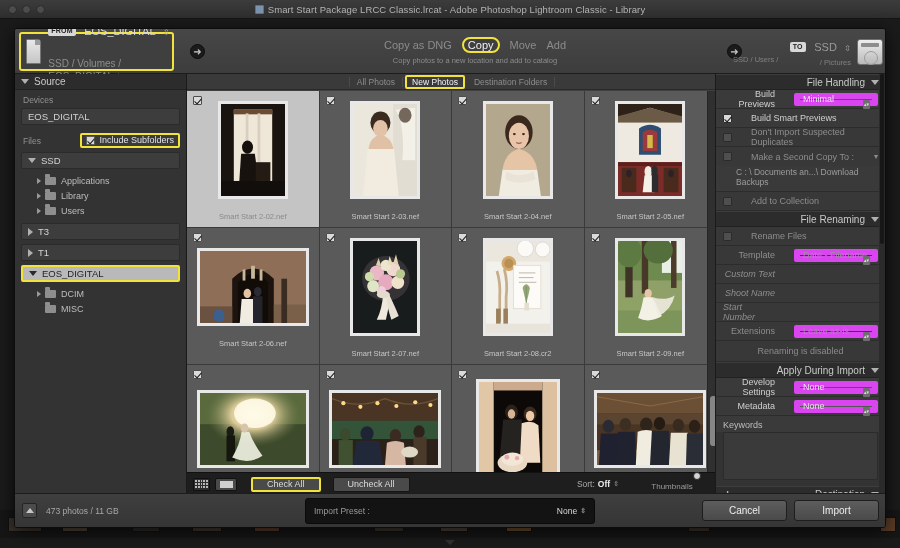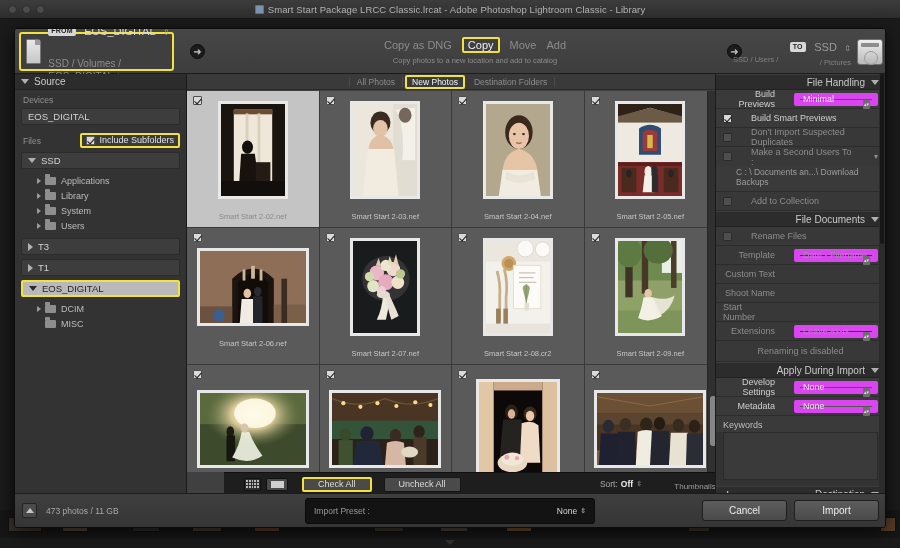--- a/index.html
+++ b/index.html
@@ -93,21 +93,21 @@
   }
   .arrow-l { left: 175px; }
   .arrow-r { left: 712px; }
 
   .copyopts {
     position: absolute; left: 330px; top: 8px; width: 260px; text-align: center;
   }
   .opt-row { display: flex; justify-content: center; align-items: center; gap: 10px; }
   .opt { font-size: 11px; color: #8c8c8c; }
   .opt.active {
-    color: #f0f0f0; border: 2px solid #f2e33c; border-radius: 2px;
+    color: #f0f0f0; border: 2px solid #f2e33c; border-radius: 8px;
     padding: 0 4px; background: #3f3f3f;
   }
   .opt-sub { font-size: 7.5px; color: #8c8c8c; margin-top: 3px; }
 
   .dstbox {
     position: absolute; right: 4px; top: 3px; width: 150px; height: 39px;
     display: flex; align-items: center; justify-content: flex-end;
   }
   .dst-txtwrap { text-align: right; line-height: 1.25; margin-right: 6px; }
   .dst-name { font-size: 11px; color: #9a9a9a; margin-left: 4px; }
@@ -203,21 +203,21 @@
     border: solid #1c1c1c; border-width: 0 1.6px 1.6px 0; transform: rotate(42deg);
   }
   .thumb {
     border: 3px solid #e8e8e8; background: #2a2a2a; overflow: hidden; position: relative;
   }
   .cell-name { font-size: 7.5px; color: #c6c6c6; margin-top: 13px; }
   .cell.sel .cell-name { color: #8a8a8a; }
 
   .toolbar {
     position: absolute; left: 0; bottom: 0; width: 530px; height: 23px;
-    background: #1e1e1e; border-top: 1px solid #111; display: flex; align-items: center; padding: 0 20px; margin-left: 37px;
+    background: #1e1e1e; border-top: 1px solid #111; display: flex; align-items: center; padding: 0 6px;
   }
   .gridico {
     width: 17px; height: 13px; background: #2e2e2e; border: 1px solid #111; border-radius: 1px;
     display: grid; grid-template-columns: repeat(5,1fr); grid-template-rows: repeat(3,1fr); gap: 1px; padding: 1px;
   }
   .gridico i { background: #b9b9b9; }
   .loupeico {
     width: 22px; height: 13px; background: #4a4a4a; border: 1px solid #111; border-radius: 2px;
     margin-left: 5px; display: flex; align-items: center; justify-content: center;
   }
@@ -251,21 +251,21 @@
   .sec-hdr {
     height: 16px; background: #2c2c2c; display: flex; align-items: center; justify-content: flex-end;
     padding: 0 6px; font-size: 10px; color: #c9c9c9; border-top: 1px solid #3d3d3d; border-bottom: 1px solid #222;
   }
   .sec-hdr .tri-down { margin: 0 0 0 6px; }
   .rrow {
     display: flex; align-items: center; height: 19px; padding: 0 7px;
     border-bottom: 1px solid #2c2c2c; background: #3a3a3a; font-size: 9px; color: #cfcfcf; gap: 19px;
   }
   .rrow.dim { color: #8d8d8d; background: #383838; }
-  .rrow.lbl-right { justify-content: flex-end; }
+  .rrow.lbl-right { justify-content: flex-end; font-style: italic; }
   .box-chk {
     width: 9px; height: 9px; background: #4f4f4f; border: 1px solid #2b2b2b; border-radius: 1px;
     position: relative; flex: none;
   }
   .box-chk.on { background: #d8d8d8; }
   .box-chk.on::after {
     content: ""; position: absolute; left: 2px; top: 0; width: 3px; height: 6px;
     border: solid #1c1c1c; border-width: 0 1.6px 1.6px 0; transform: rotate(42deg);
   }
   .combo {
@@ -425,25 +425,20 @@
       </div>
       <div class="folder-row">
         <span class="mini-tri"></span>
         <span class="fldr"></span>
         <span>Applications</span>
       </div>
       <div class="folder-row">
         <span class="mini-tri"></span>
         <span class="fldr"></span>
         <span>Library</span>
-      </div>
-      <div class="folder-row">
-        <span class="mini-tri"></span>
-        <span class="fldr"></span>
-        <span>System</span>
       </div>
       <div class="folder-row">
         <span class="mini-tri"></span>
         <span class="fldr"></span>
         <span>Users</span>
       </div>
 
       <div style="height:5px"></div>
 
       <div class="vol">
@@ -818,31 +813,31 @@
       <div class="rrow">
         <span class="box-chk on"></span>
         <span>Build Smart Previews</span>
       </div>
       <div class="rrow dim">
         <span class="box-chk"></span>
         <span>Don't Import Suspected Duplicates</span>
       </div>
       <div class="rrow dim" style="border-bottom:none">
         <span class="box-chk"></span>
-        <span>Make a Second Users To :</span>
+        <span>Make a Second Copy To :</span>
         <span style="margin-left:auto;font-size:8px">▾</span>
       </div>
       <div class="rsub">C : \ Documents an...\ Download Backups</div>
       <div class="rrow dim">
         <span class="box-chk"></span>
         <span>Add to Collection</span>
       </div>
 
       <div class="sec-hdr">
-        <span>File Documents</span>
+        <span>File Renaming</span>
         <span class="tri tri-down"></span>
       </div>
       <div class="rrow dim">
         <span class="box-chk"></span>
         <span>Rename Files</span>
       </div>
       <div class="rrow dim">
         <span style="flex:1;text-align:right">Template</span>
         <span class="combo dim" style="flex:0 0 84px">
           <span>Date - Filename</span>

